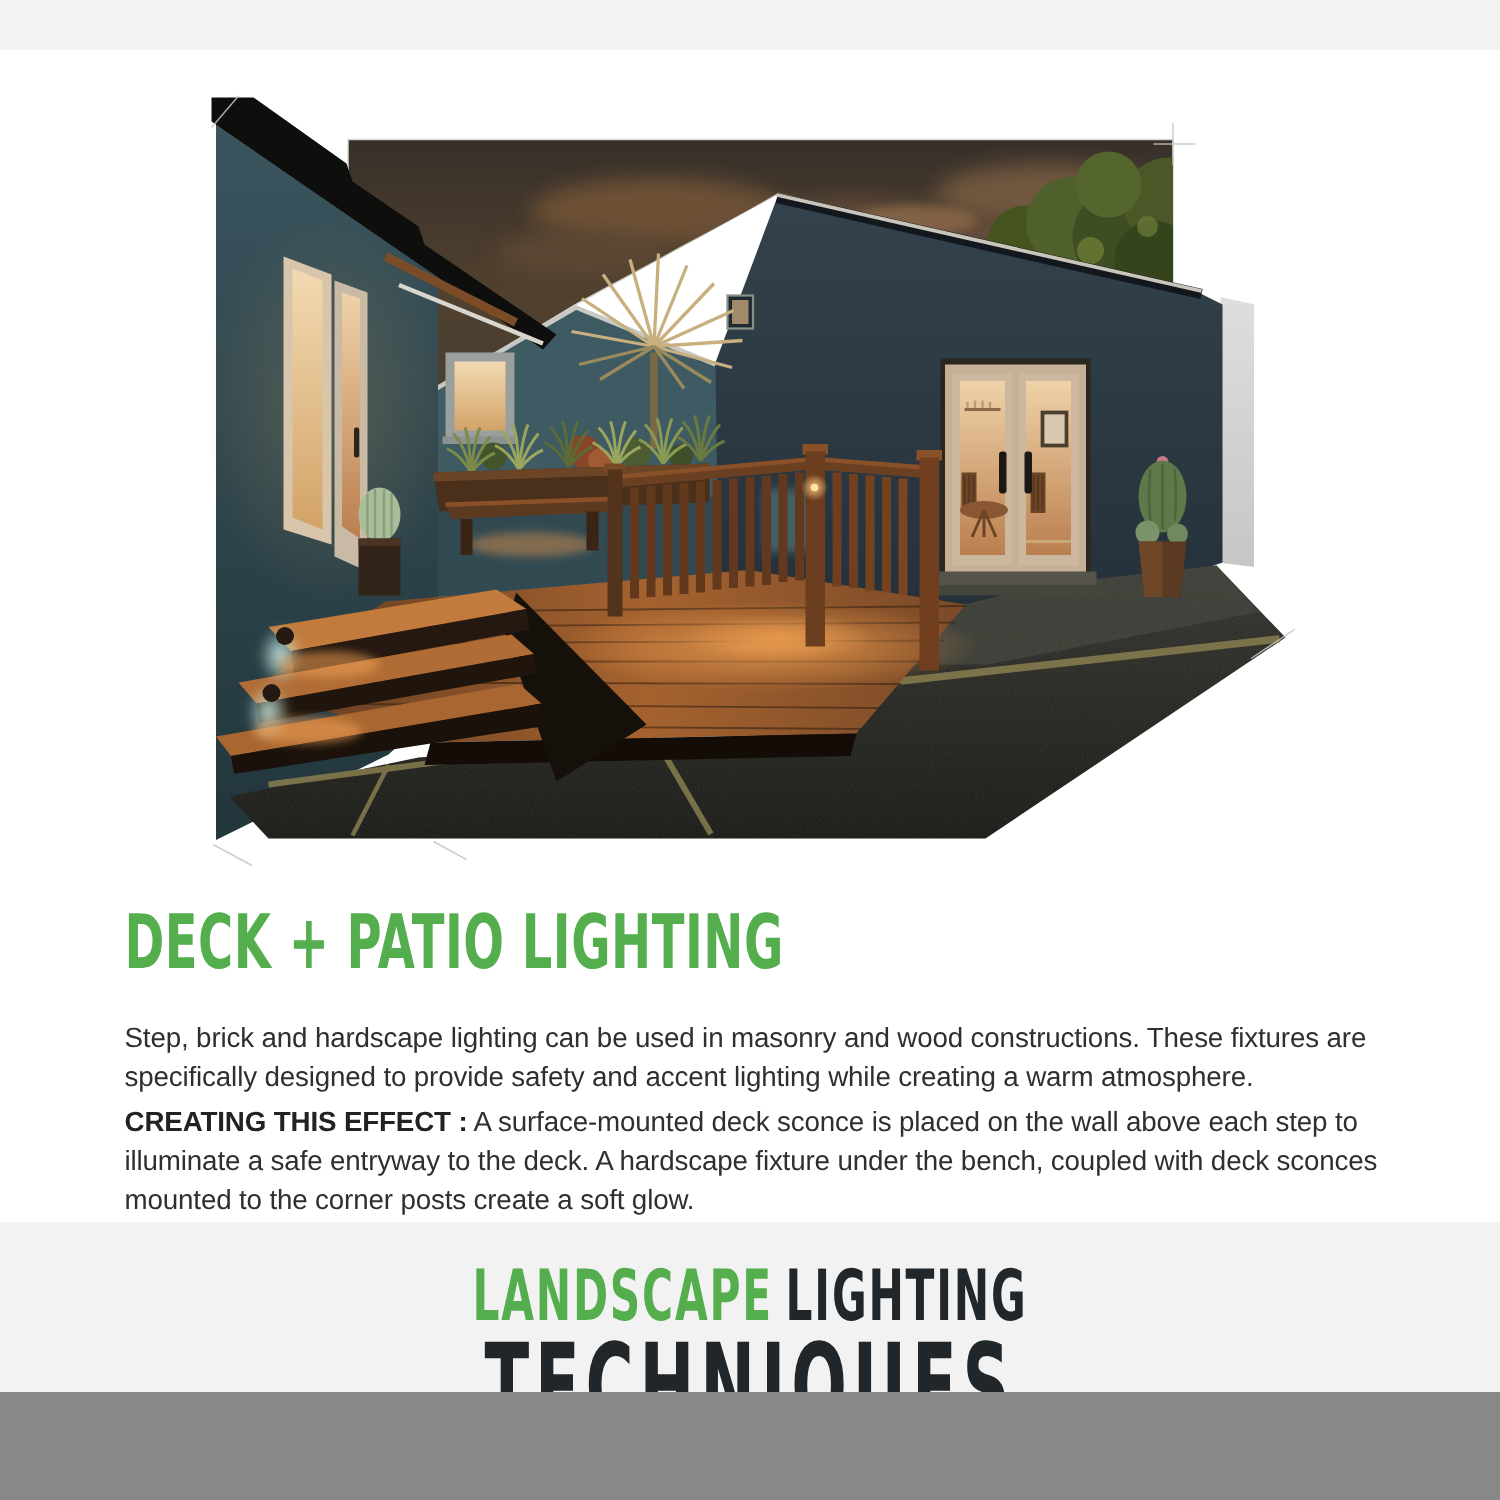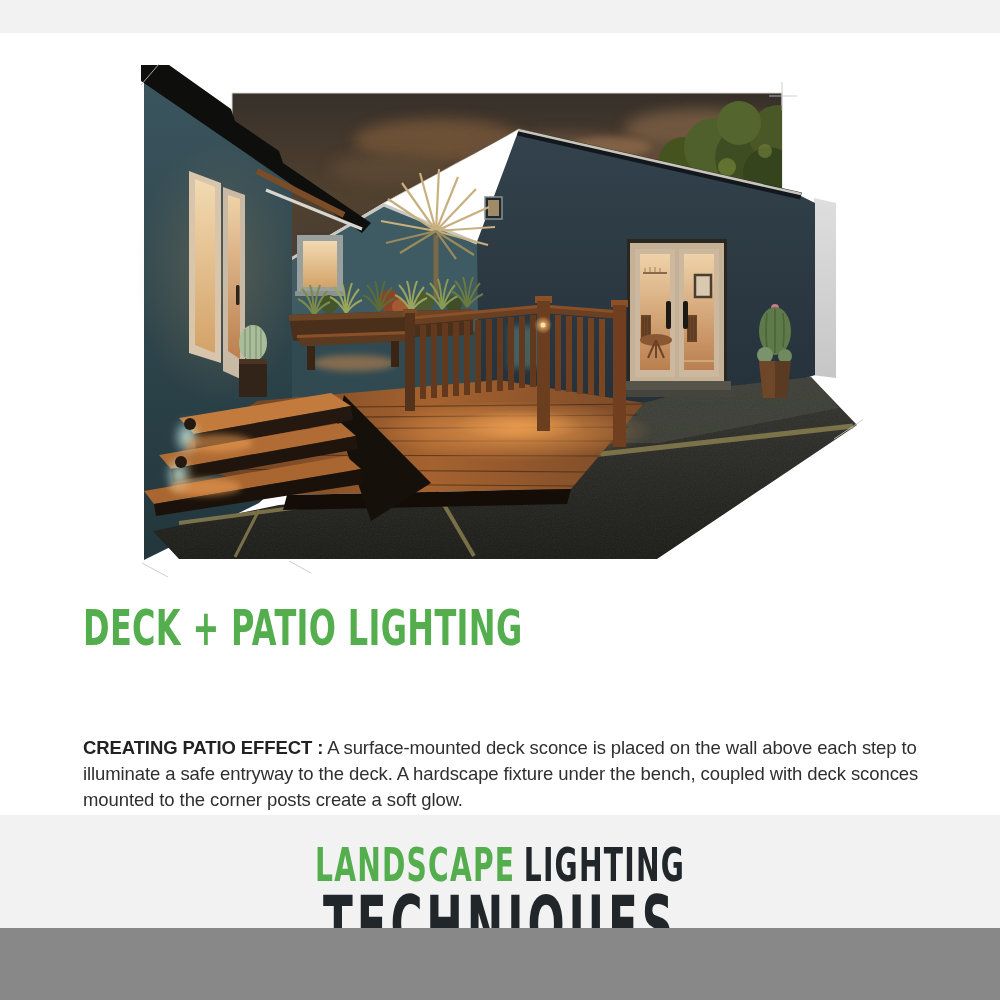--- a/index.html
+++ b/index.html
@@ -358,20 +358,21 @@
           <line x1="643" y1="19" x2="643" y2="47"></line>
         <line x1="695" y1="376" x2="731" y2="352"></line>
         <line x1="3" y1="500" x2="29" y2="514"></line>
         <line x1="150" y1="498" x2="172" y2="510"></line>
       </g>
     </svg>
   </div>
 
   <h2 class="section-title">DECK + PATIO LIGHTING</h2>
 
-
-  <p class="body-copy p2"><span class="effect-label">CREATING PATIO EFFECT :</span><span> A surface-mounted deck sconce is placed on the wall above each step to illuminate a safe entryway to the deck. A hardscape fixture under the bench, coupled with deck sconces mounted to the corner posts create a soft glow.</span></p>
+  <p class="body-copy p1">Step, brick and hardscape lighting can be used in masonry and wood constructions. These fixtures are specifically designed to provide safety and accent lighting while creating a warm atmosphere.</p>
+
+  <p class="body-copy p2"><span class="effect-label">CREATING THIS EFFECT :</span><span> A surface-mounted deck sconce is placed on the wall above each step to illuminate a safe entryway to the deck. A hardscape fixture under the bench, coupled with deck sconces mounted to the corner posts create a soft glow.</span></p>
 
   <div class="footer-band"></div>
   <div class="footer-line1"><span class="series-accent">LANDSCAPE</span><span class="series-rest">LIGHTING</span></div>
   <div class="footer-line2">TECHNIQUES</div>
 
 </div>
 
 </body></html>

